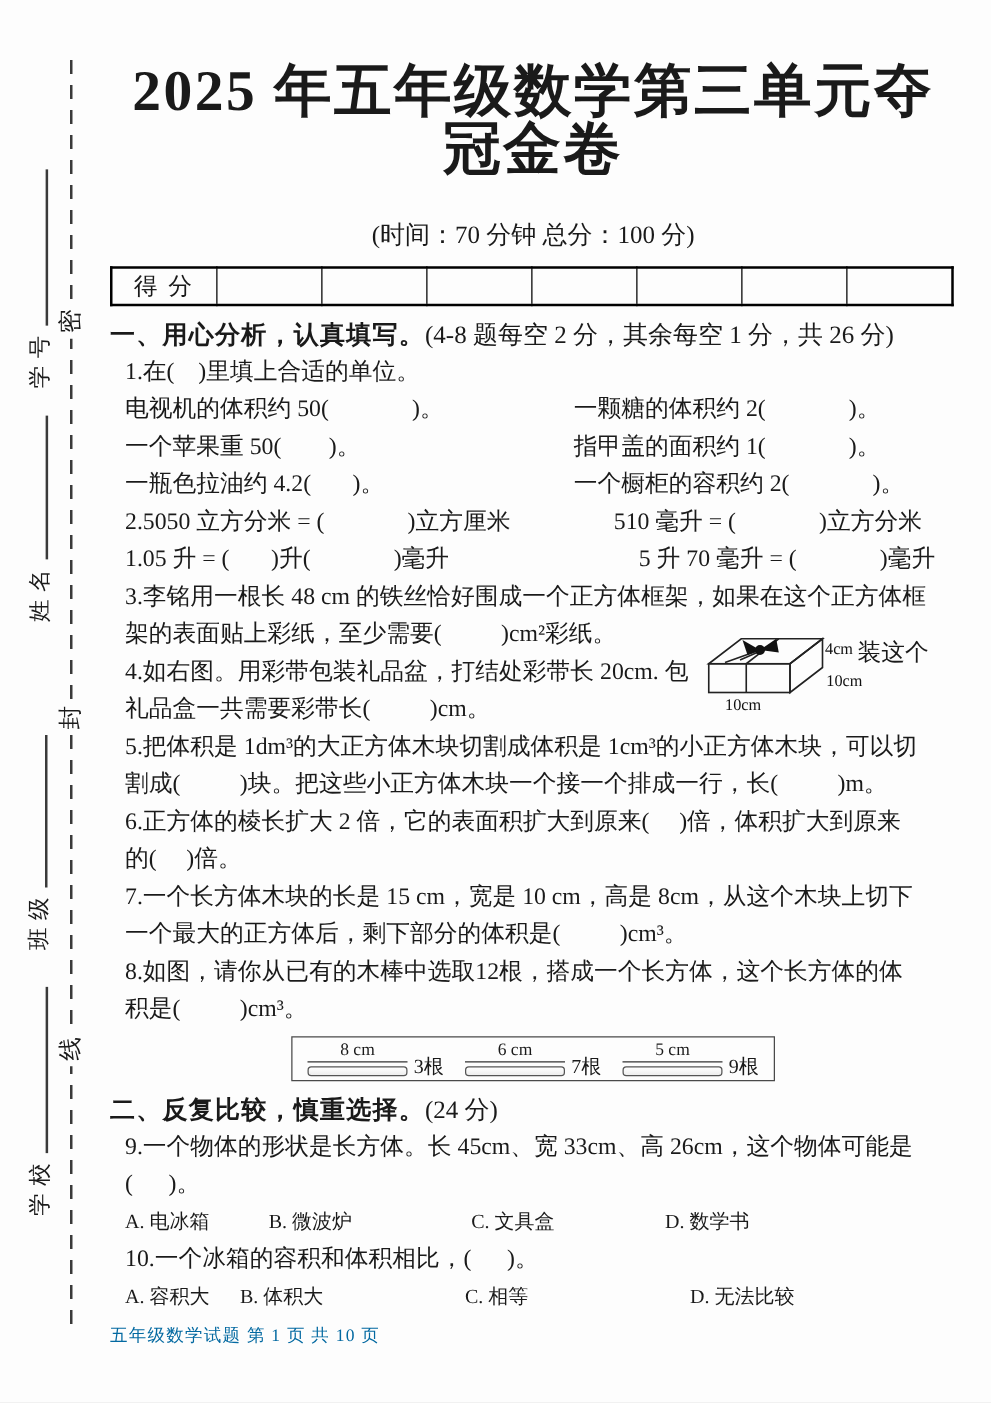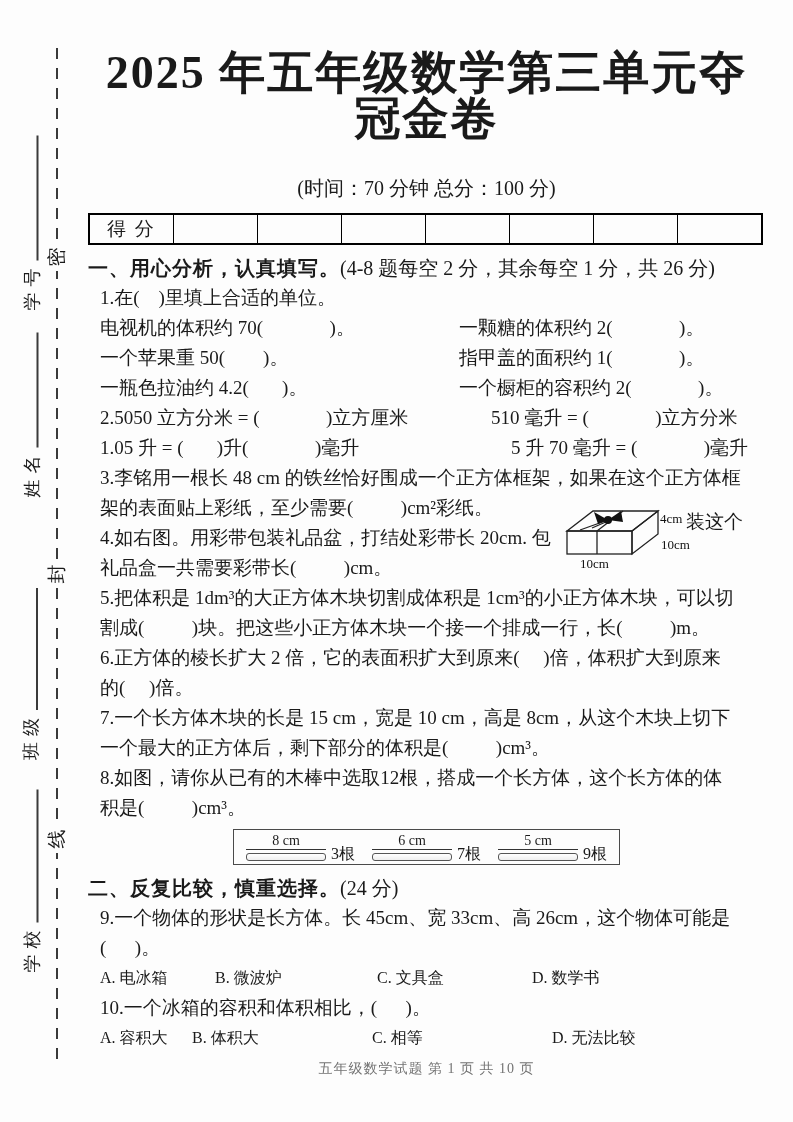--- a/index.html
+++ b/index.html
@@ -36,22 +36,22 @@
             padding:2px 12px;}
   .rod-group{display:flex;align-items:flex-end;}
   .rod-col{display:flex;flex-direction:column;align-items:stretch;}
   .rod-len{font-size:14px;text-align:center;border-bottom:1px solid #333;padding:0 6px 1px;line-height:14px;}
   .rod-stick{height:6px;width:78px;border:1px solid #555;border-radius:3px;margin-top:3px;
              background:linear-gradient(#fff,#eee);}
   .rod-count{font-size:16px;margin:0 0 -2px 5px;line-height:18px;}
   
   .gift-fig{position:absolute;left:564px;top:504px;}
   .after-fig{position:absolute;left:686px;top:509px;font-size:19px;white-space:pre;}
-  .footer{position:absolute;left:88px;top:1060px;width:677px;text-align:center;font-size:14px;
-          letter-spacing:1px;color:#737373;}
+  .footer{position:absolute;left:88px;top:1060px;width:677px;text-align:left;font-size:14px;
+          letter-spacing:1px;color:#0369a1;}
 </style>
 </head>
 <body>
 
 <div class="page">
 
   <div class="seal-line"></div>
   <div class="seal-char" style="top:245px;">密</div>
   <div class="seal-char" style="top:562px;">封</div>
   <div class="seal-char" style="top:827px;">线</div>
@@ -88,21 +88,21 @@
         <td class="s"></td>
         <td class="s"></td>
         <td class="s"></td>
       </tr>
     </tbody>
       </table>
 
     <div class="sec-head"><span class="b">一、用心分析，认真填写。</span><span>(4-8 题每空 2 分，其余每空 1 分，共 26 分)</span></div>
 
     <div class="line">1.在(    )里填上合适的单位。</div>
-    <div class="line r340"><span>电视机的体积约 70(              )。</span><span class="right">一颗糖的体积约 2(              )。</span></div>
+    <div class="line r340"><span>电视机的体积约 50(              )。</span><span class="right">一颗糖的体积约 2(              )。</span></div>
     <div class="line r340"><span>一个苹果重 50(        )。</span><span class="right">指甲盖的面积约 1(              )。</span></div>
     <div class="line r340"><span>一瓶色拉油约 4.2(       )。</span><span class="right">一个橱柜的容积约 2(              )。</span></div>
     <div class="line r372"><span>2.5050 立方分米 = (              )立方厘米</span><span class="right">510 毫升 = (              )立方分米</span></div>
     <div class="line r392"><span>1.05 升 = (       )升(              )毫升</span><span class="right">5 升 70 毫升 = (              )毫升</span></div>
     <div class="line">3.李铭用一根长 48 cm 的铁丝恰好围成一个正方体框架，如果在这个正方体框</div>
     <div class="line">架的表面贴上彩纸，至少需要(          )cm²彩纸。</div>
     <div class="line">4.如右图。用彩带包装礼品盆，打结处彩带长 20cm. 包</div>
     <div class="line">礼品盒一共需要彩带长(          )cm。</div>
     <div class="line">5.把体积是 1dm³的大正方体木块切割成体积是 1cm³的小正方体木块，可以切</div>
     <div class="line">割成(          )块。把这些小正方体木块一个接一个排成一行，长(          )m。</div>

